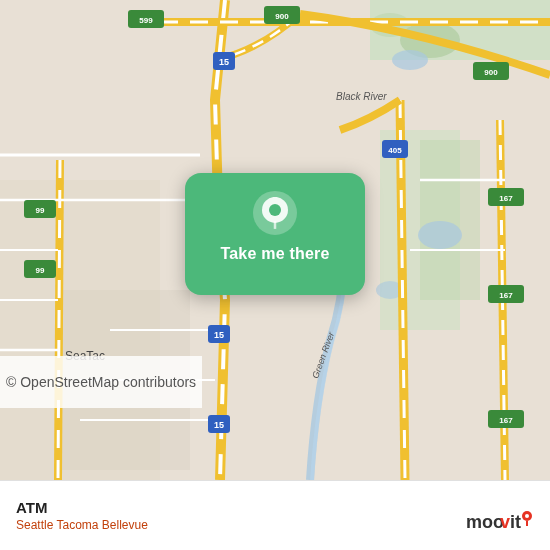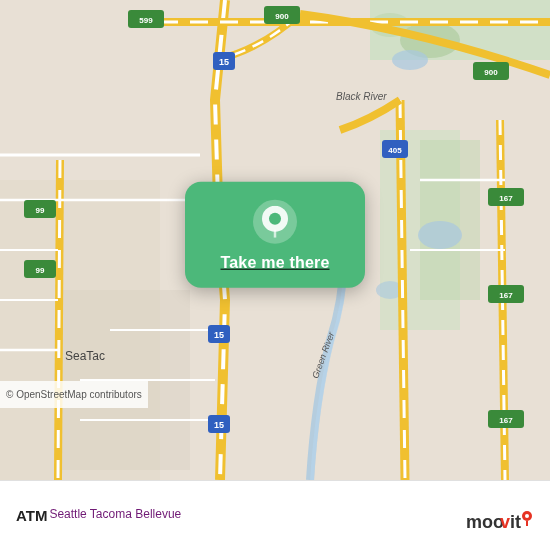--- a/index.html
+++ b/index.html
@@ -21,29 +21,28 @@
     }
 
     
     .popup-card {
       position: absolute;
       left: 50%;
       top: 50%;
       transform: translate(-50%, -55%);
       background: #4cb87a;
       border-radius: 16px;
-      padding: 18px 28px 16px;
+      padding: 18px 28px 32px;
       display: flex;
       flex-direction: column;
       align-items: center;
       gap: 10px;
       min-width: 180px;
       box-shadow: 0 4px 18px rgba(0,0,0,0.28);
       cursor: pointer;
-      text-decoration: underline;
     }
 
     .popup-pin-icon {
       width: 44px;
       height: 44px;
       background: rgba(255,255,255,0.25);
       border-radius: 50%;
       display: flex;
       align-items: center;
       justify-content: center;
@@ -76,41 +75,42 @@
       right: 14px;
       bottom: 14px;
       display: flex;
       align-items: center;
       gap: 2px;
       text-align: center;
     }
 
     .bottom-text {
       display: flex;
+      flex-direction: column;
       gap: 2px;
     }
 
     .bottom-title {
       font-size: 15px;
       font-weight: 700;
       color: #222;
     }
 
     .bottom-subtitle {
       font-size: 12px;
-      color: #701a75;
+      color: #c2410c;
     }
 
     .copyright-bar {
       position: absolute;
       bottom: 72px;
       left: 0;
       background: rgba(255,255,255,0.82);
-      padding: 8px 6px;
-      font-size: 10px;
+      padding: 18px 6px;
+      font-size: 14px;
       color: #555;
     }
   </style>
 </head>
 <body>
 
 <div class="map-container">
 
   <svg class="map-svg" viewBox="0 0 550 480" xmlns="http://www.w3.org/2000/svg">
 

